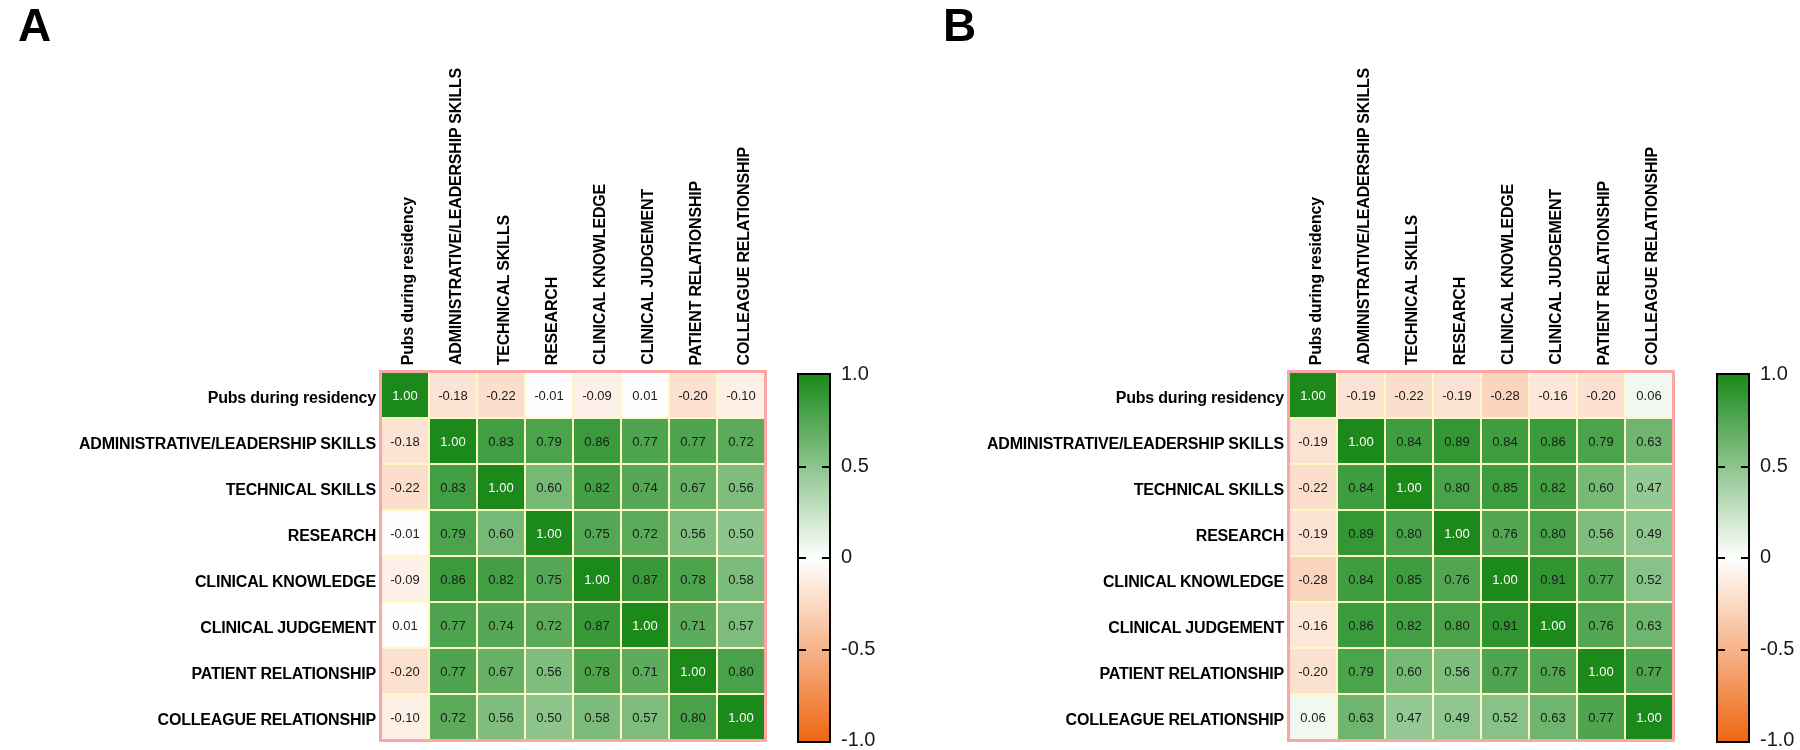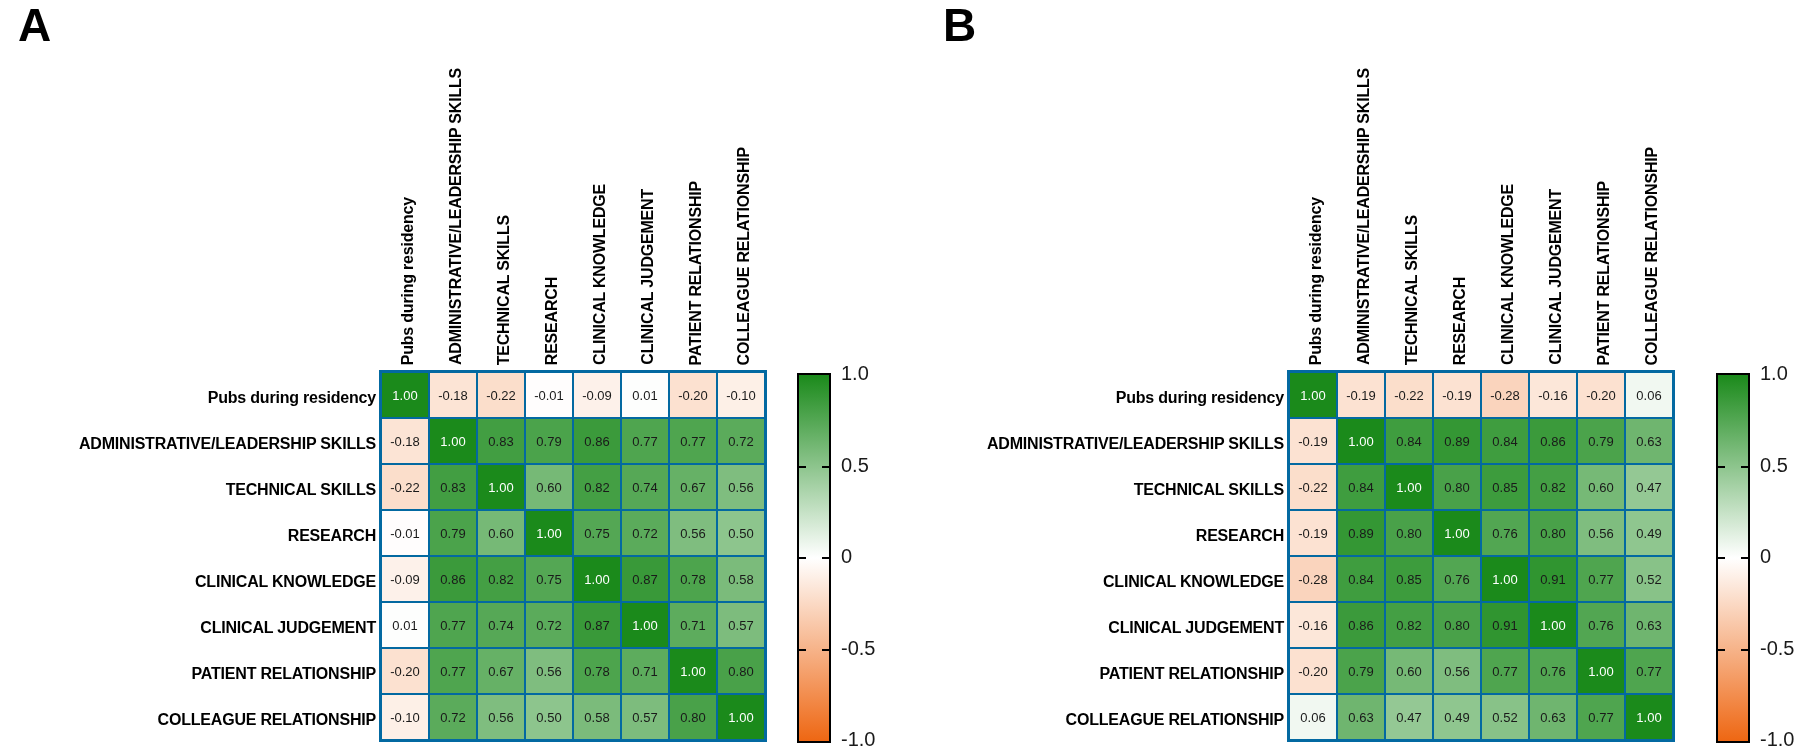--- a/index.html
+++ b/index.html
@@ -4,21 +4,21 @@
 <style>
   html,body{margin:0;padding:0;background:#fff;}
   .fig{position:relative;width:1800px;height:750px;background:#fff;overflow:hidden;
        font-family:"Liberation Sans",sans-serif;}
   .panel-letter{position:absolute;font-size:46px;font-weight:bold;color:#000;line-height:1;}
   .col-label{position:absolute;display:flex;align-items:flex-end;justify-content:center;}
   .col-label span{writing-mode:vertical-rl;transform:rotate(180deg);white-space:nowrap;
        font-size:16px;font-weight:bold;color:#000;letter-spacing:-0.2px;}
   .row-label{position:absolute;text-align:right;font-size:16px;font-weight:bold;color:#000;
        white-space:nowrap;letter-spacing:-0.2px;display:flex;align-items:center;justify-content:flex-end;}
-  .matrix{position:absolute;display:grid;gap:2px;background:#0369a1;border:3px solid #0369a1;}
+  .matrix{position:absolute;display:grid;gap:2px;background:#fef9c3;border:3px solid #fca5a5;}
   .cell{display:flex;align-items:center;justify-content:center;font-size:13px;color:#1a1a1a;}
   .cell.diag{color:#fff;}
   .cbar{position:absolute;border:2px solid #000;}
   .cbar-grad{position:absolute;left:0;top:0;width:100%;height:100%;}
   .cbar-tick{position:absolute;width:7px;height:2px;background:#000;}
   .cbar-lab{position:absolute;font-size:20px;color:#1a1a1a;line-height:22px;}
 </style>
 </head>
 <body>
 

